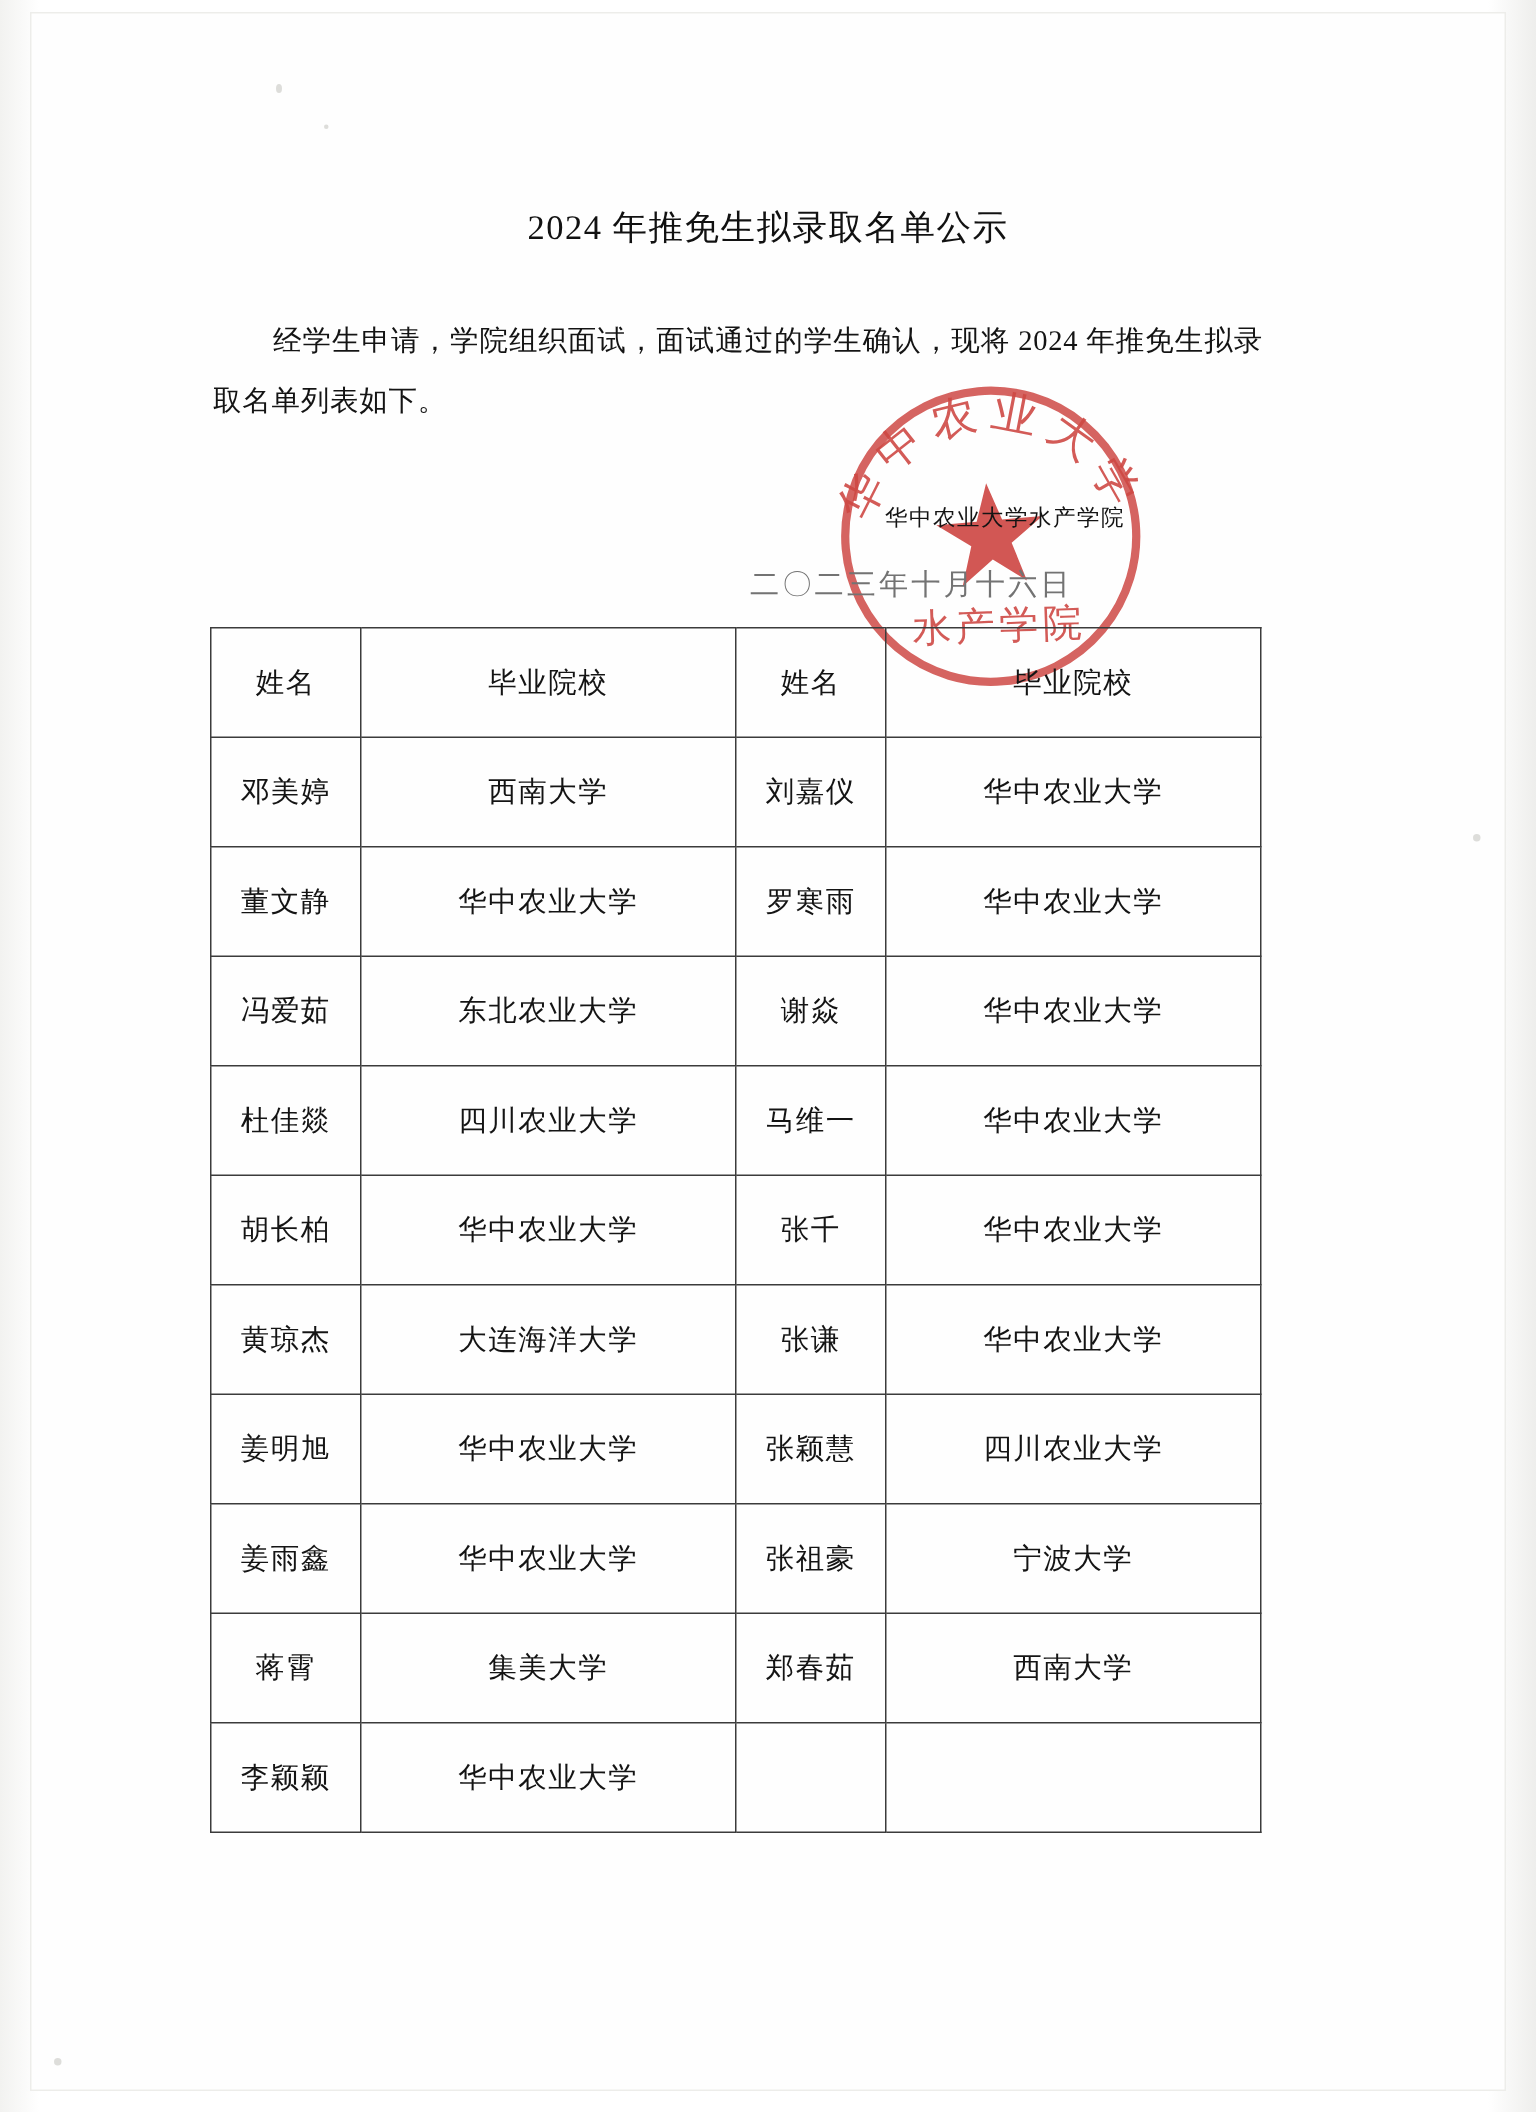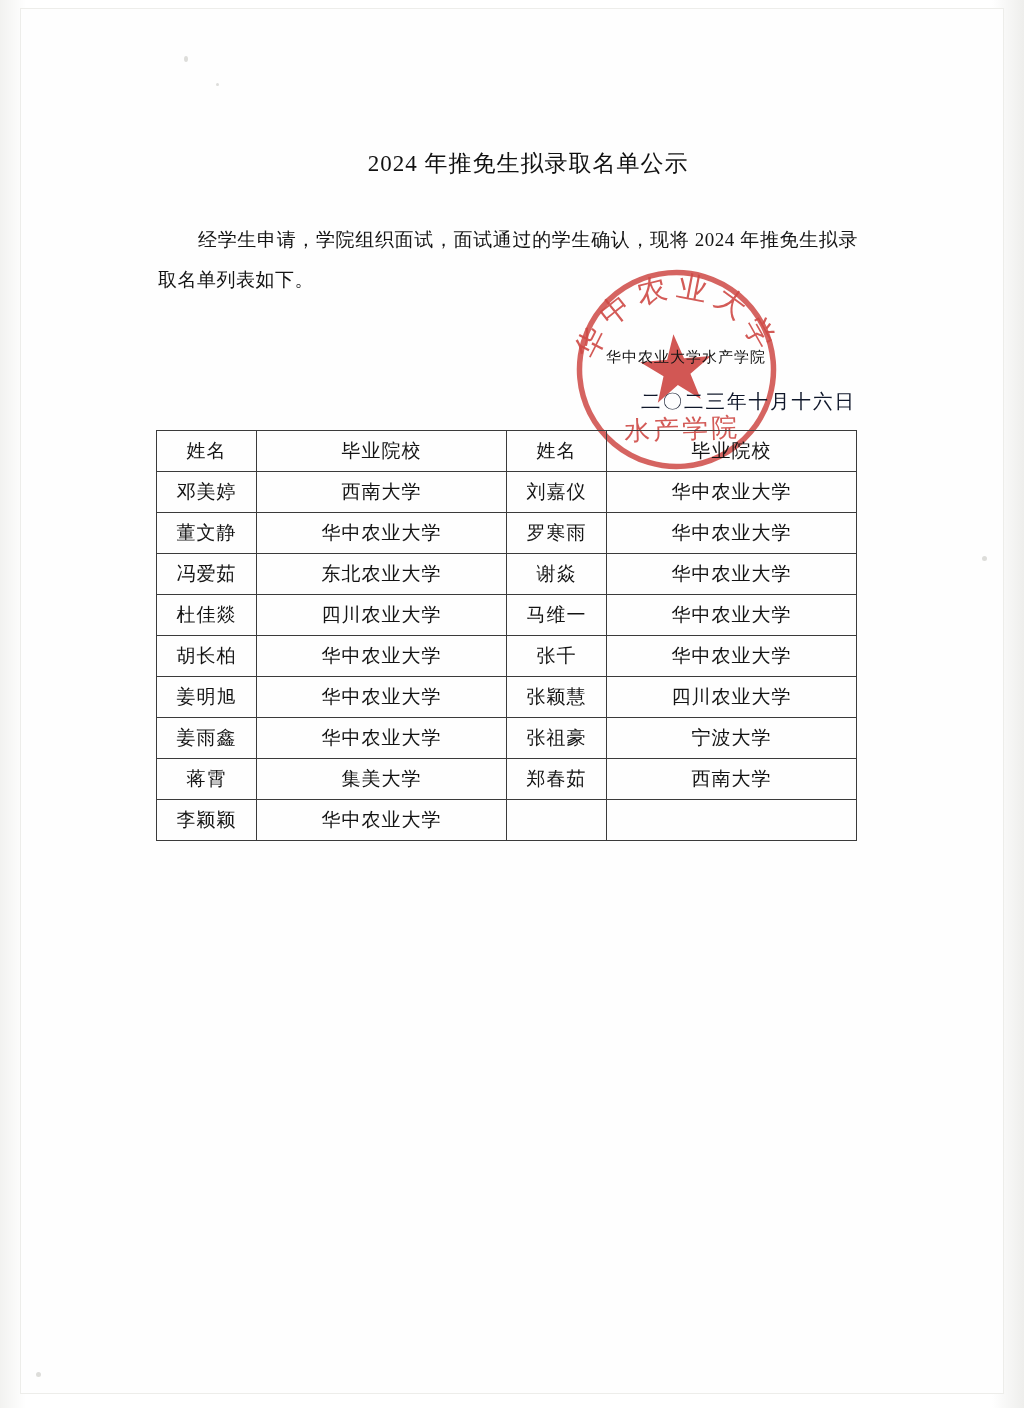--- a/index.html
+++ b/index.html
@@ -35,24 +35,23 @@
   .speck {
     position: absolute;
     background: #cfcfcb;
     border-radius: 50%;
     opacity: .7;
   }
   
   #doc {
     position: absolute;
     left: 0;
-    top: 12px;
+    top: 0;
     width: 984px;
     height: 1386px;
-    margin-left: 16px;
   }
   #doc-title {
     position: absolute;
     top: 128px;
     left: 0;
     width: 984px;
     text-align: center;
     font-size: 23px;
     letter-spacing: 1px;
     font-family: "Liberation Serif", serif;
@@ -86,24 +85,24 @@
     text-align: center;
     font-size: 15px;
     letter-spacing: 1px;
     color: #141414;
   }
   #sign-date {
     position: absolute;
     left: 480px;
     top: 368px;
     width: 340px;
-    text-align: right;
+    text-align: left;
     font-size: 19.5px;
     letter-spacing: 2px;
-    color: #0f172a;
+    color: #737373;
   }
   #attach-label {
     position: absolute;
     left: 162px;
     top: 396px;
     font-size: 19.5px;
     letter-spacing: .5px;
     color: #141414;
   }
   
@@ -127,21 +126,21 @@
   }
   #roster td, #roster th {
     border: 1.3px solid #3b3b3b;
     height: 40px;
     text-align: center;
     vertical-align: middle;
     font-size: 19px;
     font-weight: normal;
     letter-spacing: 1px;
     color: #141414;
-    padding: 0;
+    padding: 16px;
   }
   #roster col.cname { width: 100px; }
   #roster col.cschool { width: 250px; }
   #roster tr.head td {
     font-size: 19px;
   }
 </style>
 </head>
 <body>
 
@@ -214,20 +213,26 @@
             <td>马维一</td>
             <td>华中农业大学</td>
           </tr>
           <tr>
             <td>胡长柏</td>
             <td>华中农业大学</td>
             <td>张千</td>
             <td>华中农业大学</td>
           </tr>
           <tr>
+            <td>黄琼杰</td>
+            <td>大连海洋大学</td>
+            <td>张谦</td>
+            <td>华中农业大学</td>
+          </tr>
+          <tr>
             <td>姜明旭</td>
             <td>华中农业大学</td>
             <td>张颖慧</td>
             <td>四川农业大学</td>
           </tr>
           <tr>
             <td>姜雨鑫</td>
             <td>华中农业大学</td>
             <td>张祖豪</td>
             <td>宁波大学</td>

